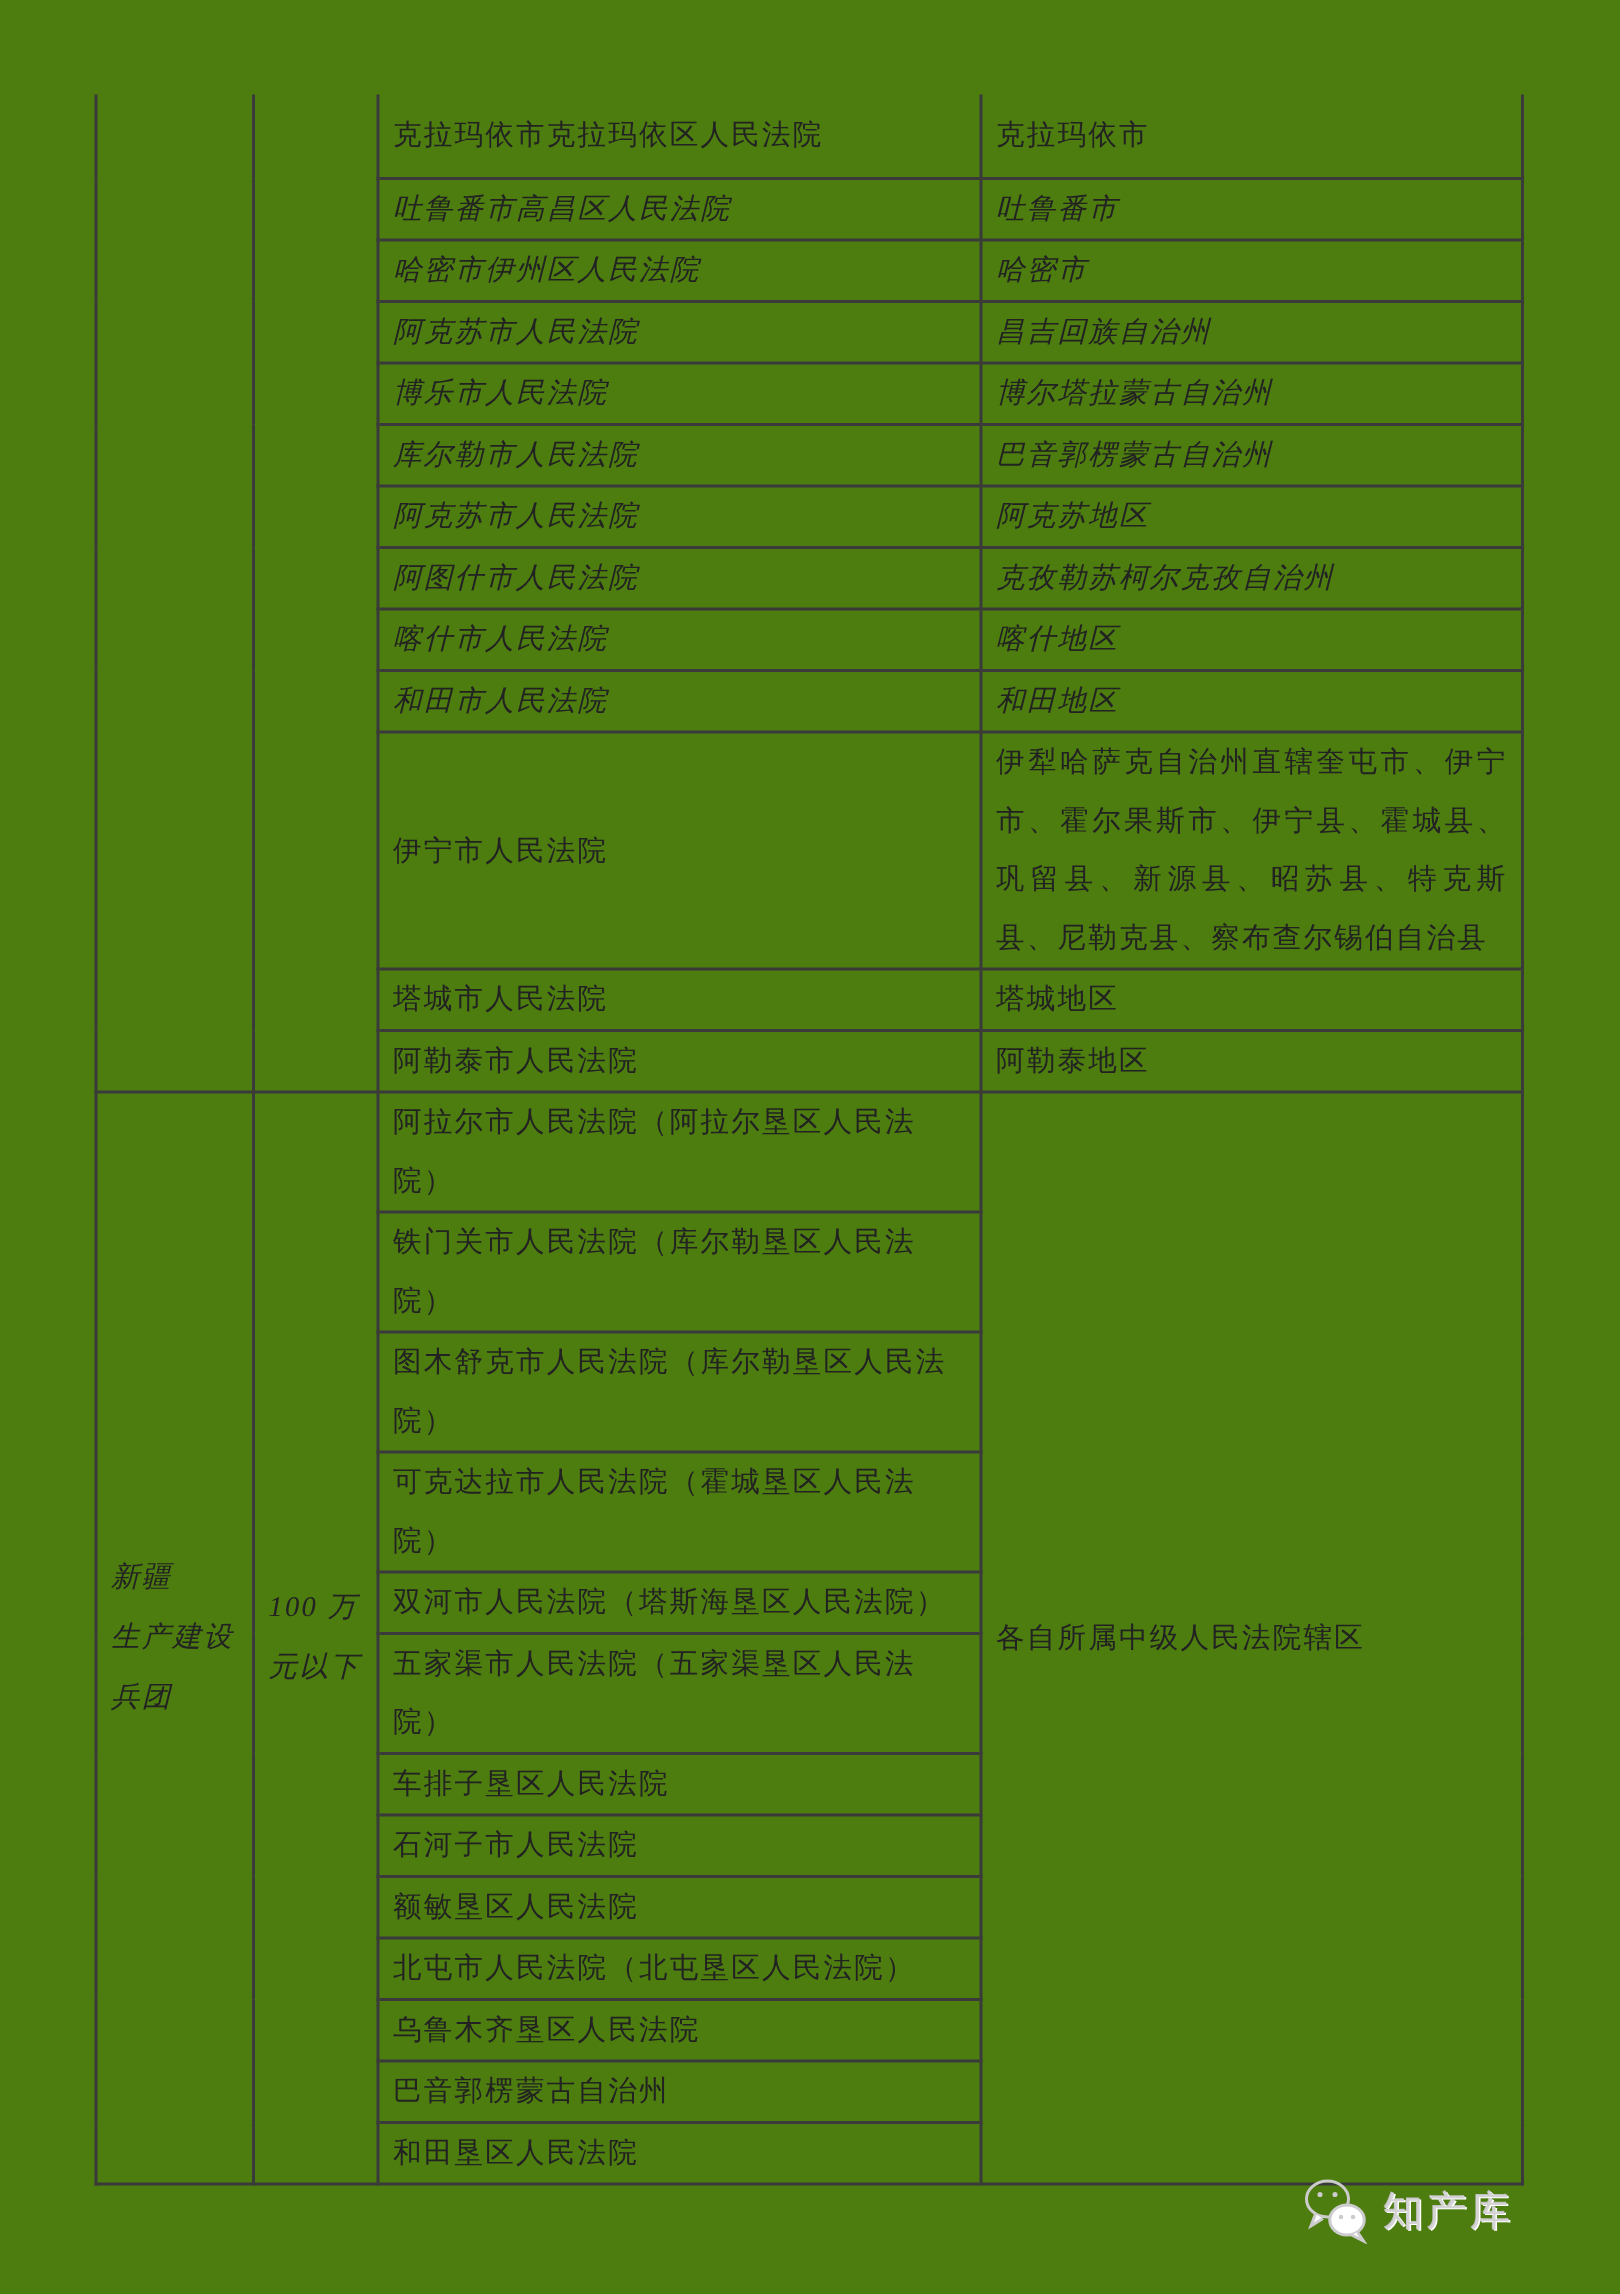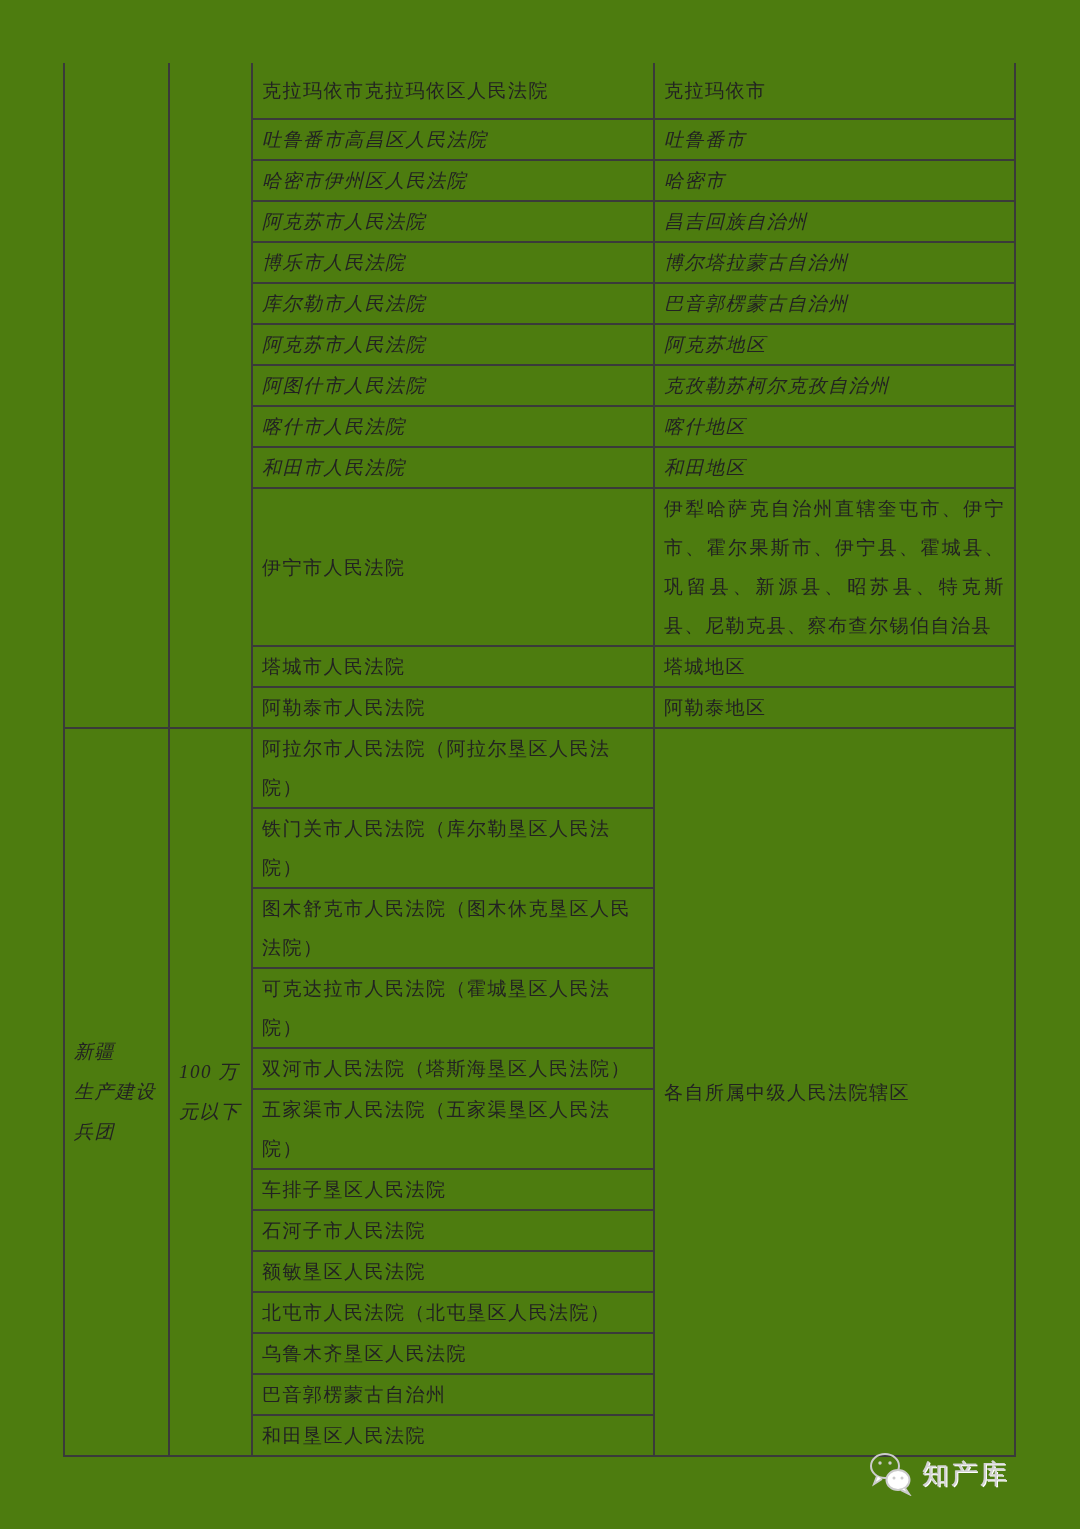--- a/index.html
+++ b/index.html
@@ -127,21 +127,21 @@
           <span class="cell-line">100 万</span>
           <span class="cell-line">元以下</span>
         </td>
         <td>阿拉尔市人民法院（阿拉尔垦区人民法院）</td>
         <td rowspan="13">各自所属中级人民法院辖区</td>
       </tr>
       <tr class="h45">
         <td>铁门关市人民法院（库尔勒垦区人民法院）</td>
       </tr>
       <tr class="h79">
-        <td>图木舒克市人民法院（图木休克垦区人民法院）</td>
+        <td>图木舒克市人民法院（库尔勒垦区人民法院）</td>
       </tr>
       <tr class="h45">
         <td>可克达拉市人民法院（霍城垦区人民法院）</td>
       </tr>
       <tr class="h45">
         <td>双河市人民法院（塔斯海垦区人民法院）</td>
       </tr>
       <tr class="h45">
         <td>五家渠市人民法院（五家渠垦区人民法院）</td>
       </tr>

